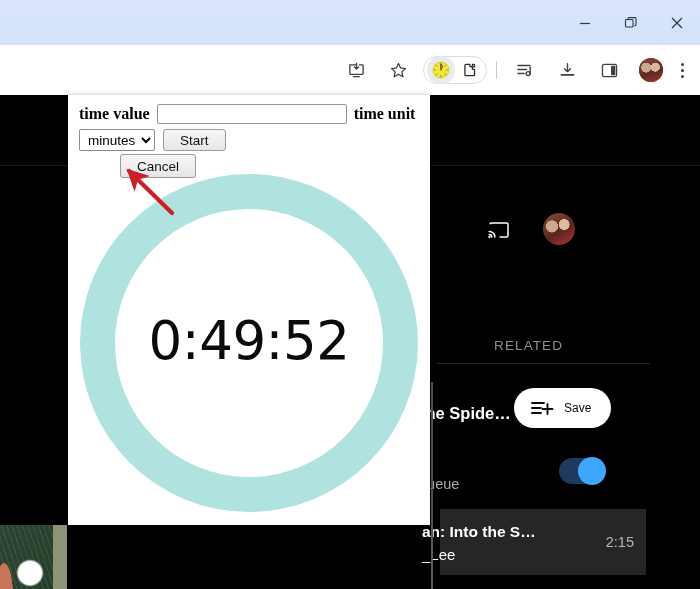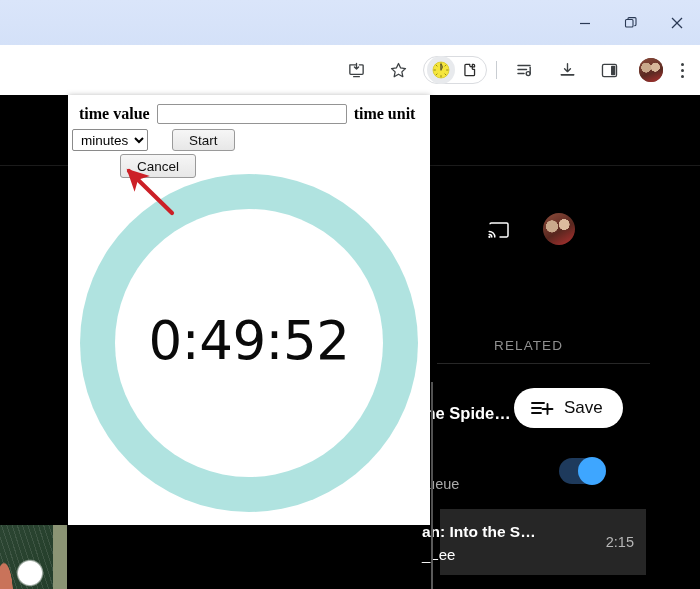--- a/index.html
+++ b/index.html
@@ -186,21 +186,21 @@
     position: absolute;
     left: 514px; top: 293px;
     height: 40px;
     padding: 0 20px 0 16px;
     border-radius: 20px;
     background: #ffffff;
     color: #0b0b0b;
     display: flex;
     align-items: center;
     gap: 10px;
-    font-size: 17px;
+    font-size: 12px;
     font-weight: 500;
     cursor: pointer;
     box-sizing: border-box;
   }
   .queue-label {
     position: absolute;
     left: 419px; top: 381px;
     color: #aaaaaa;
     font-size: 14.5px;
     white-space: nowrap;
@@ -313,24 +313,24 @@
     border-radius: 2px;
     background: #fff;
     font-size: 13px;
     padding: 1px 3px;
     box-sizing: border-box;
     font-family: "Liberation Sans", sans-serif;
     outline: none;
   }
   .form-row2 {
     position: absolute;
-    left: 4px; top: 34px;
-    display: flex;
-    align-items: center;
-    gap: 24px;
+    left: 11px; top: 34px;
+    display: flex;
+    align-items: center;
+    gap: 8px;
   }
   .unit-select {
     height: 22px;
     font-size: 13.5px;
     border: 1px solid #8a8a8a;
     border-radius: 2px;
     background: #fff;
     padding: 1px 2px 1px 4px;
     box-sizing: border-box;
     font-family: "Liberation Sans", sans-serif;

